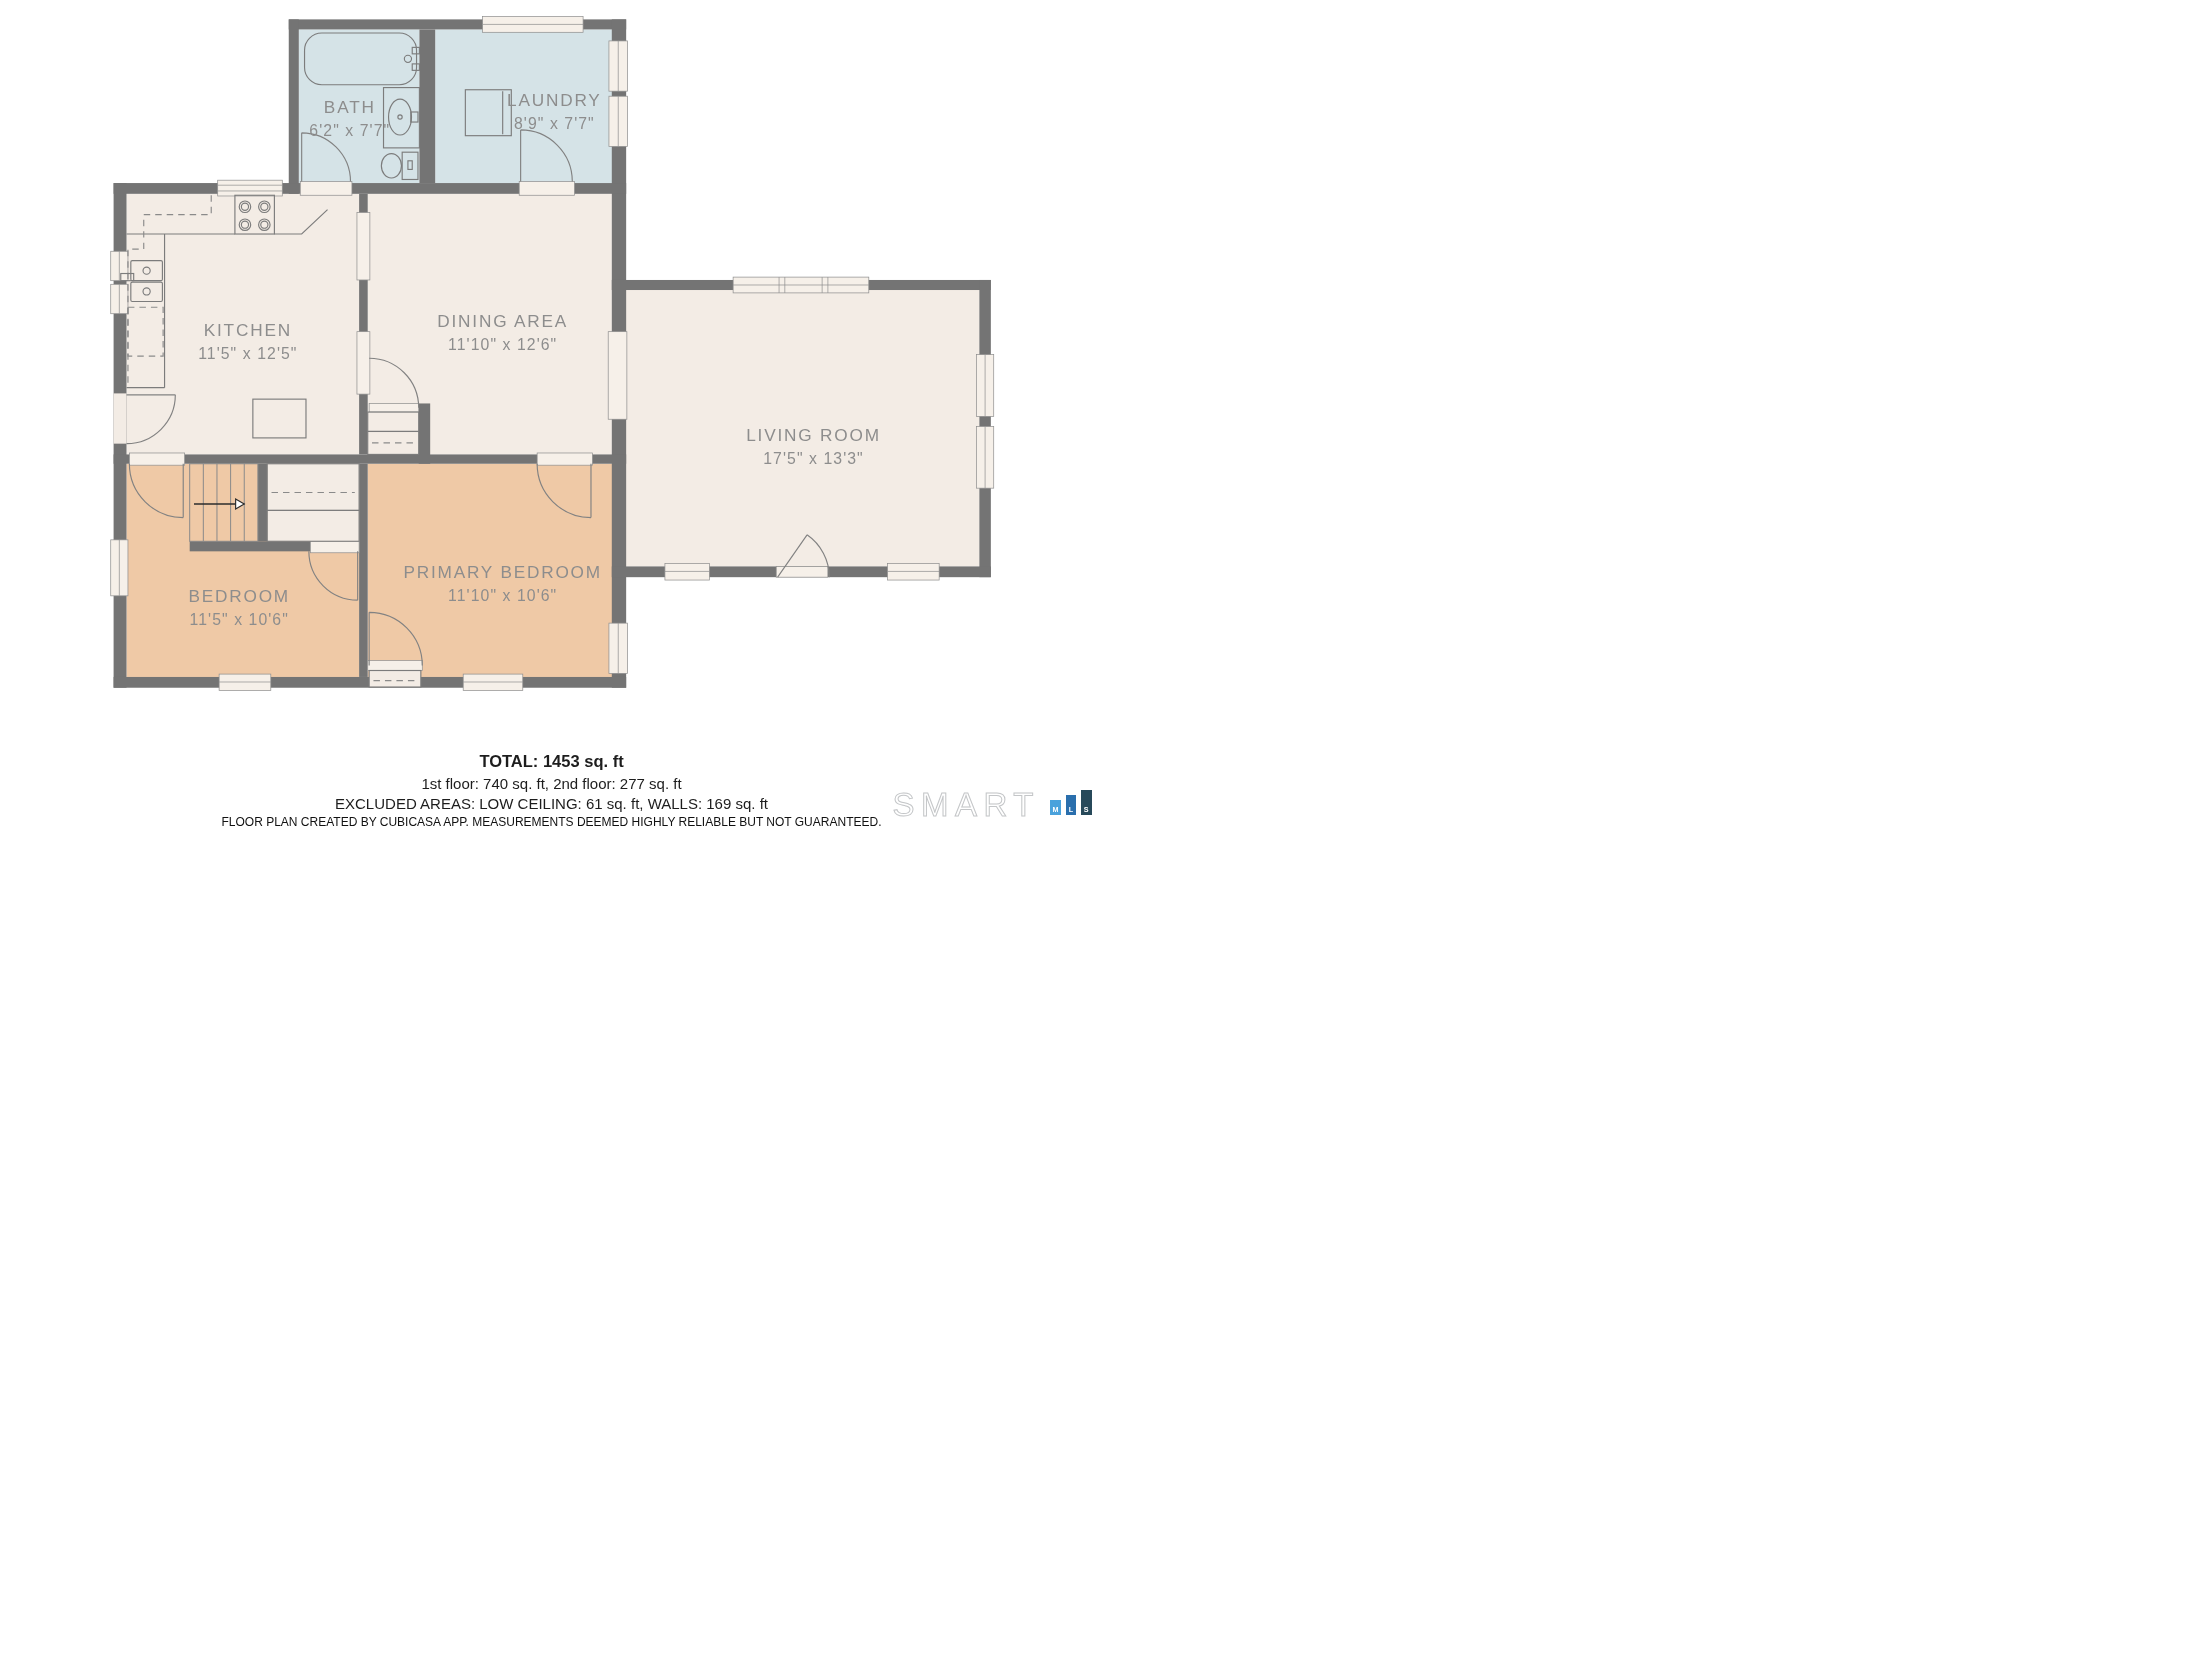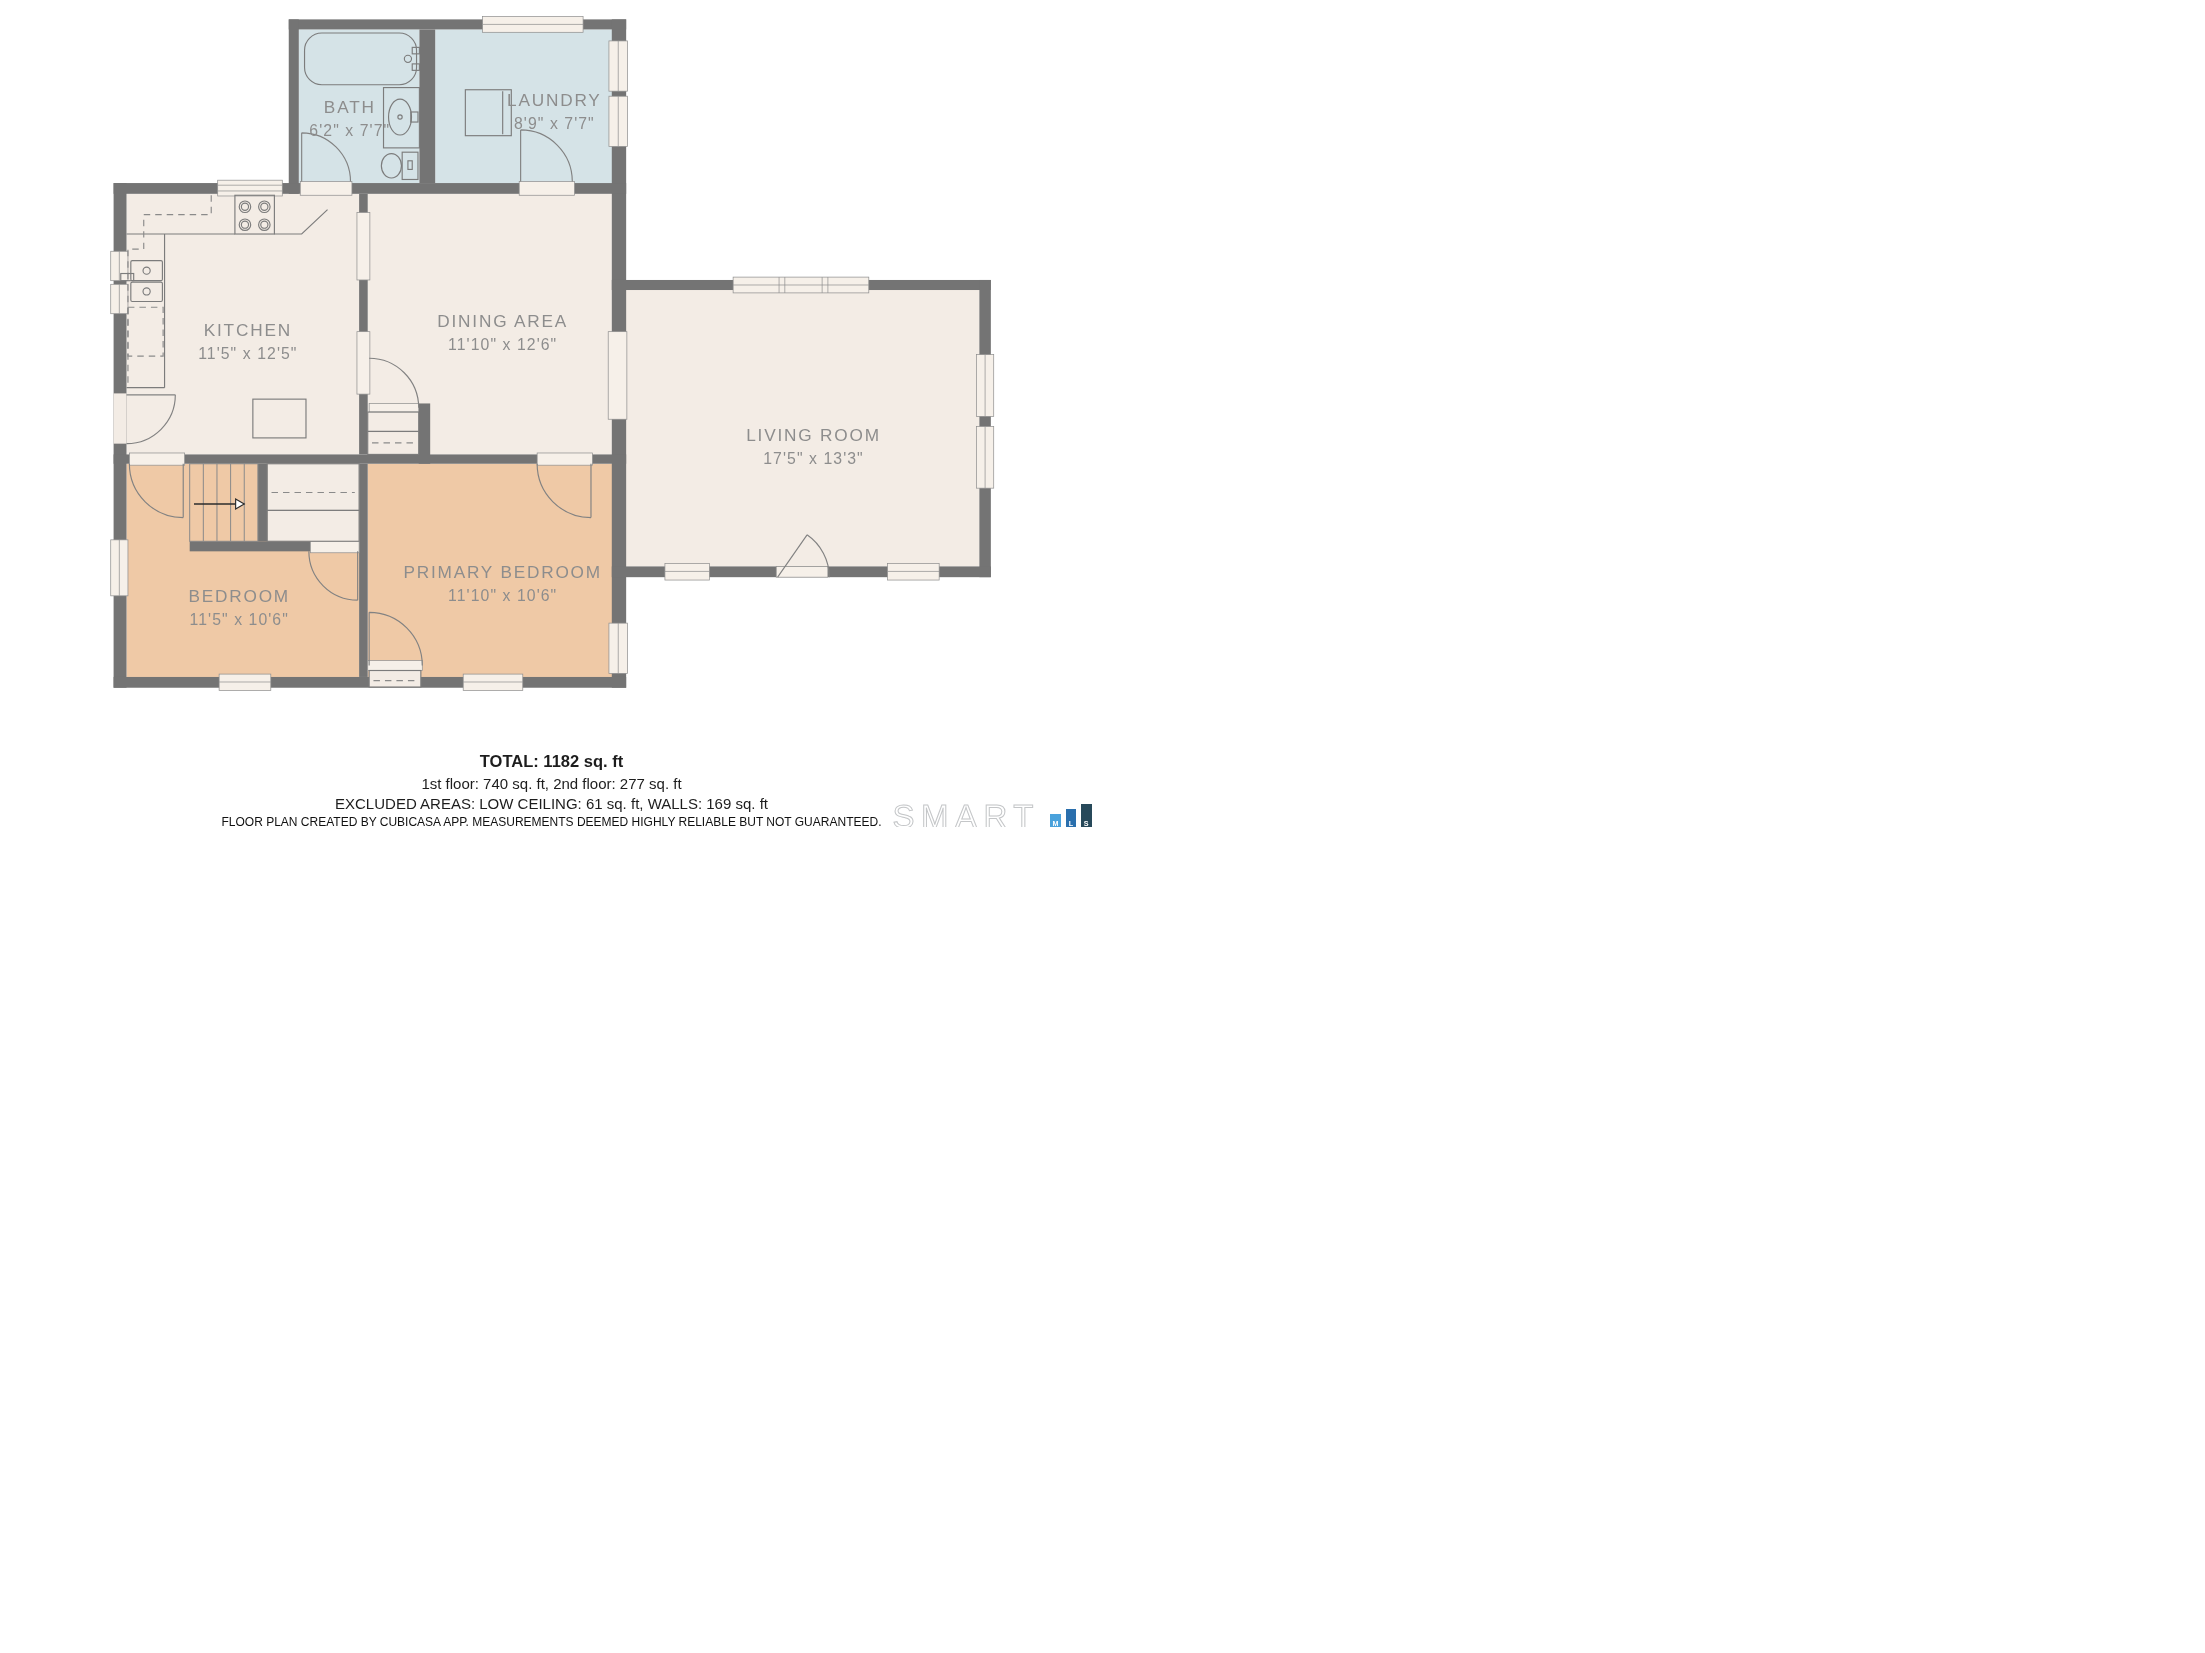--- a/index.html
+++ b/index.html
@@ -24,21 +24,21 @@
   .arc{fill:none;stroke:#828282;stroke-width:1.6;}
   .winline{fill:none;stroke:#8f8f8f;stroke-width:1;}
   .roomname{fill:var(--label);font-size:24px;letter-spacing:2.5px;}
   .roomdim{fill:var(--label);font-size:22px;letter-spacing:1.5px;}
   .stairline{fill:none;stroke:#8a8a8a;stroke-width:1.4;}
   .arrow{fill:none;stroke:#2b2b2b;stroke-width:2;}
   .summary{position:absolute;left:0;top:752px;width:1103px;text-align:center;color:var(--text);}
   .summary .t1{font-size:16.5px;font-weight:bold;margin:0 0 4.3px 0;}
   .summary .t2,.summary .t3{font-size:15px;margin:0 0 2.9px 0;}
   .disclaimer{position:absolute;left:0;top:815px;width:1103px;text-align:center;font-size:12px;color:#111;}
-  .logo{position:absolute;right:11.5px;top:790px;display:flex;align-items:center;margin-top:12px;}
+  .logo{position:absolute;right:11.5px;top:790px;display:flex;align-items:flex-start;}
   .logo .brand{font-size:33px;font-weight:400;letter-spacing:6.5px;color:#fff;
     -webkit-text-stroke:1px var(--logoOutline);line-height:0.9;}
   .logo .bars{display:flex;align-items:flex-end;margin-left:5.7px;}
   .logo .bar{display:flex;align-items:flex-end;justify-content:center;margin-left:4.3px;
     color:#fff;font-size:7.2px;font-weight:bold;line-height:1;padding-bottom:2.2px;}
   .bar-m{width:11.5px;height:13px;background:var(--logoM);}
   .bar-l{width:10.8px;height:18px;background:var(--logoL);}
   .bar-s{width:10.8px;height:23px;background:var(--logoS);}
 </style>
 </head>
@@ -266,21 +266,21 @@
     <text class="roomname" x="1133" y="614">LIVING ROOM</text>
     <text class="roomdim" x="1133" y="646">17'5" x 13'3"</text>
     <text class="roomname" x="333" y="838">BEDROOM</text>
     <text class="roomdim" x="333" y="870">11'5" x 10'6"</text>
     <text class="roomname" x="700" y="805">PRIMARY BEDROOM</text>
     <text class="roomdim" x="700" y="837">11'10" x 10'6"</text>
   </g>
 </svg>
 
 <div class="summary">
-  <p class="t1">TOTAL: 1182 sq. ft</p>
+  <p class="t1">TOTAL: 1453 sq. ft</p>
   <p class="t2">1st floor: 740 sq. ft, 2nd floor: 277 sq. ft</p>
   <p class="t3">EXCLUDED AREAS: LOW CEILING: 61 sq. ft, WALLS: 169 sq. ft</p>
 </div>
 
 <div class="disclaimer">FLOOR PLAN CREATED BY CUBICASA APP. MEASUREMENTS DEEMED HIGHLY RELIABLE BUT NOT GUARANTEED.</div>
 
 <div class="logo">
   <span class="brand">SMART</span>
   <span class="bars">
     <span class="bar bar-m">M</span>

